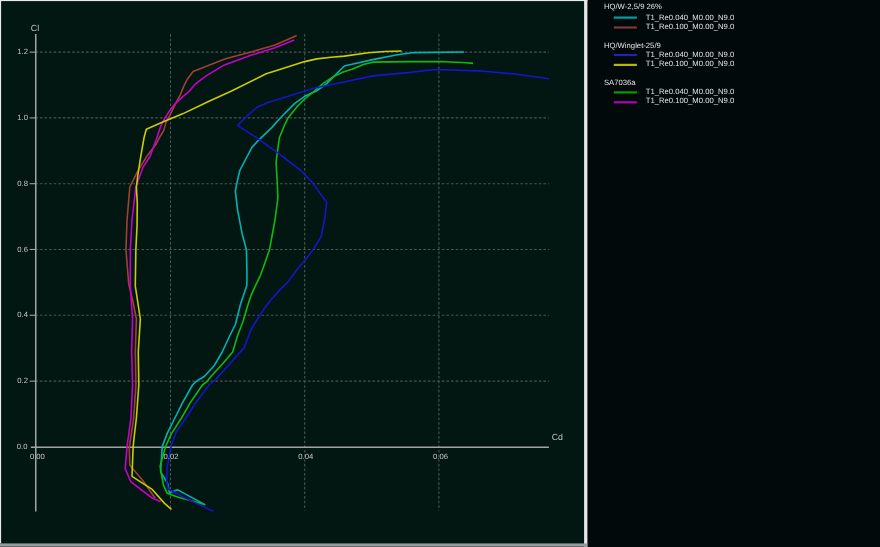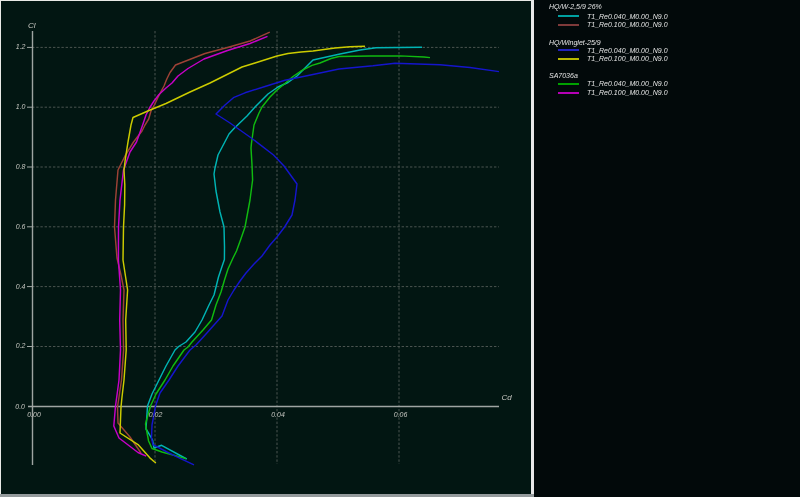--- a/index.html
+++ b/index.html
@@ -1,17 +1,17 @@
 <!DOCTYPE html>
 <html><head>
 <meta charset="utf-8">
 <style>
 html,body{margin:0;padding:0;width:800px;height:497px;overflow:hidden;background:#02090a;}
 *{box-sizing:border-box;}
-#stage{position:absolute;left:0;top:0;width:800px;height:413px;font-family:"Liberation Sans",sans-serif;font-style:italic;}
+#stage{position:absolute;left:0;top:0;width:800px;height:413px;font-family:"Liberation Sans",sans-serif;}
 #plotsvg{position:absolute;left:0;top:0;}
 .leg{position:absolute;font-family:"Liberation Sans",sans-serif;font-size:7px;color:#e4e4e4;white-space:nowrap;letter-spacing:0px;}
 .sw{position:absolute;height:2px;width:20.5px;}
 </style>
 </head>
 <body>
 <div id="stage">
 <svg id="plotsvg" width="534" height="497" viewBox="0 0 534 497">
   <rect x="0" y="0" width="534" height="497" fill="#021612"></rect>
 

